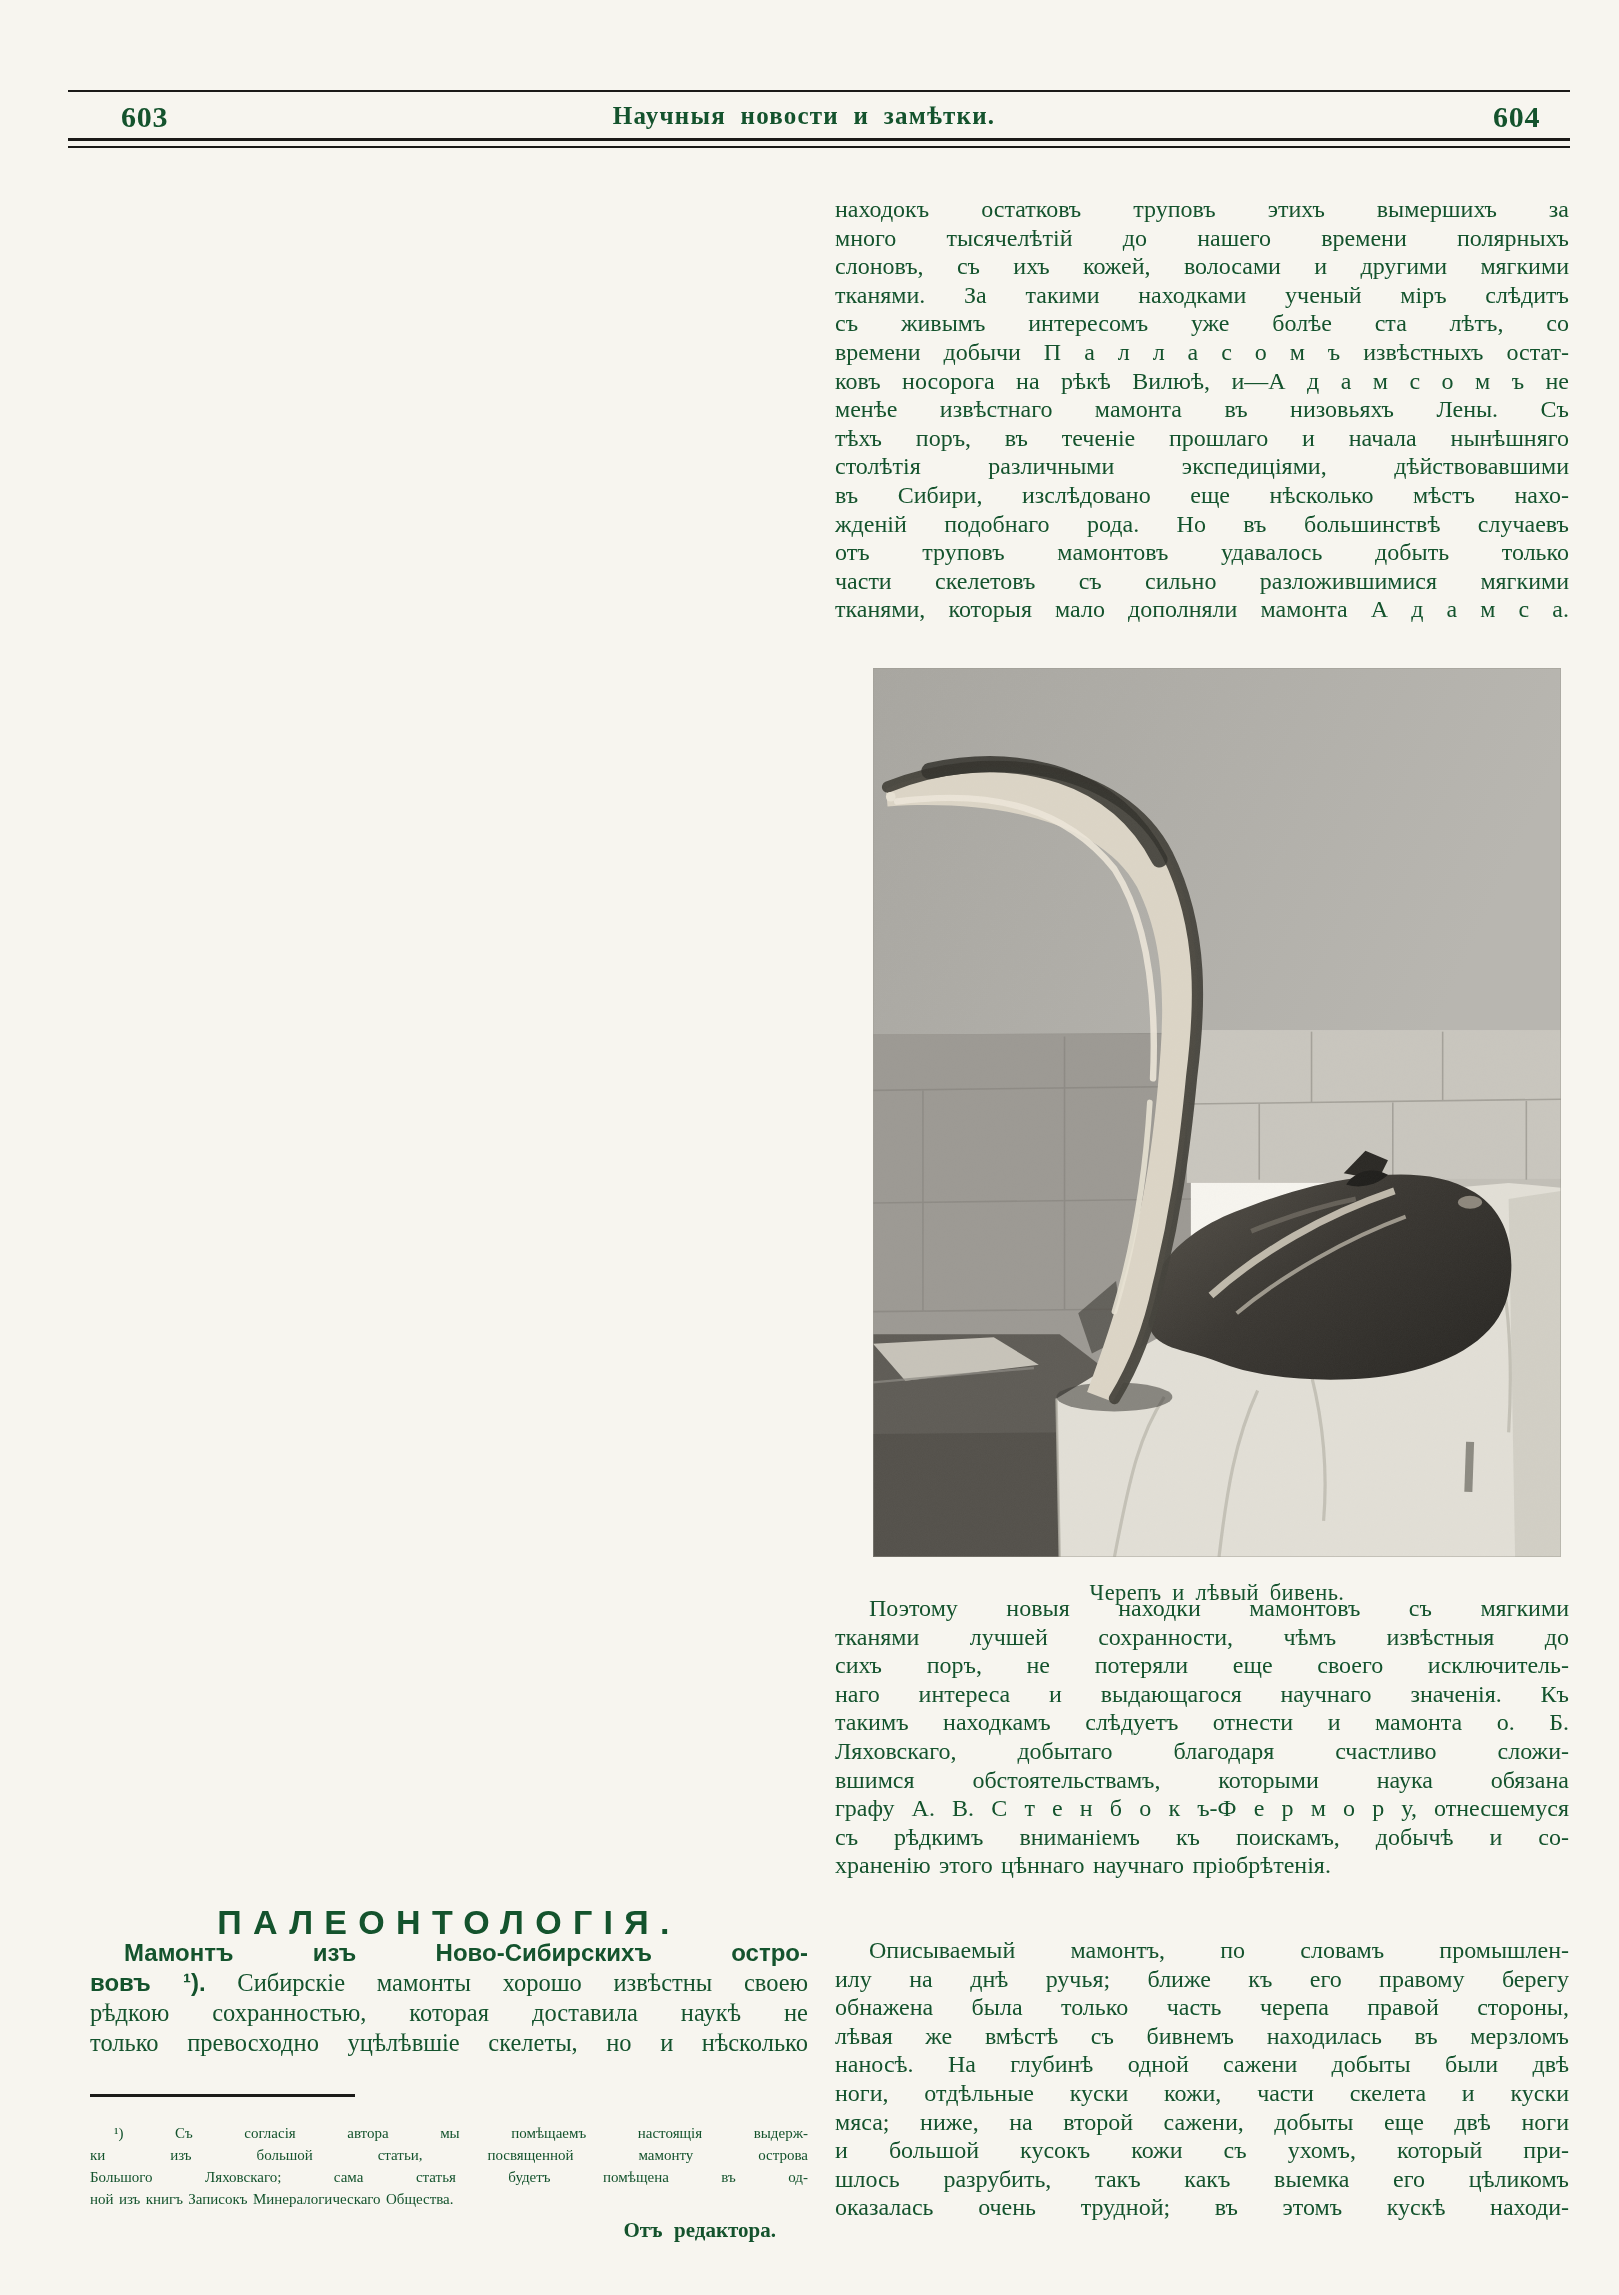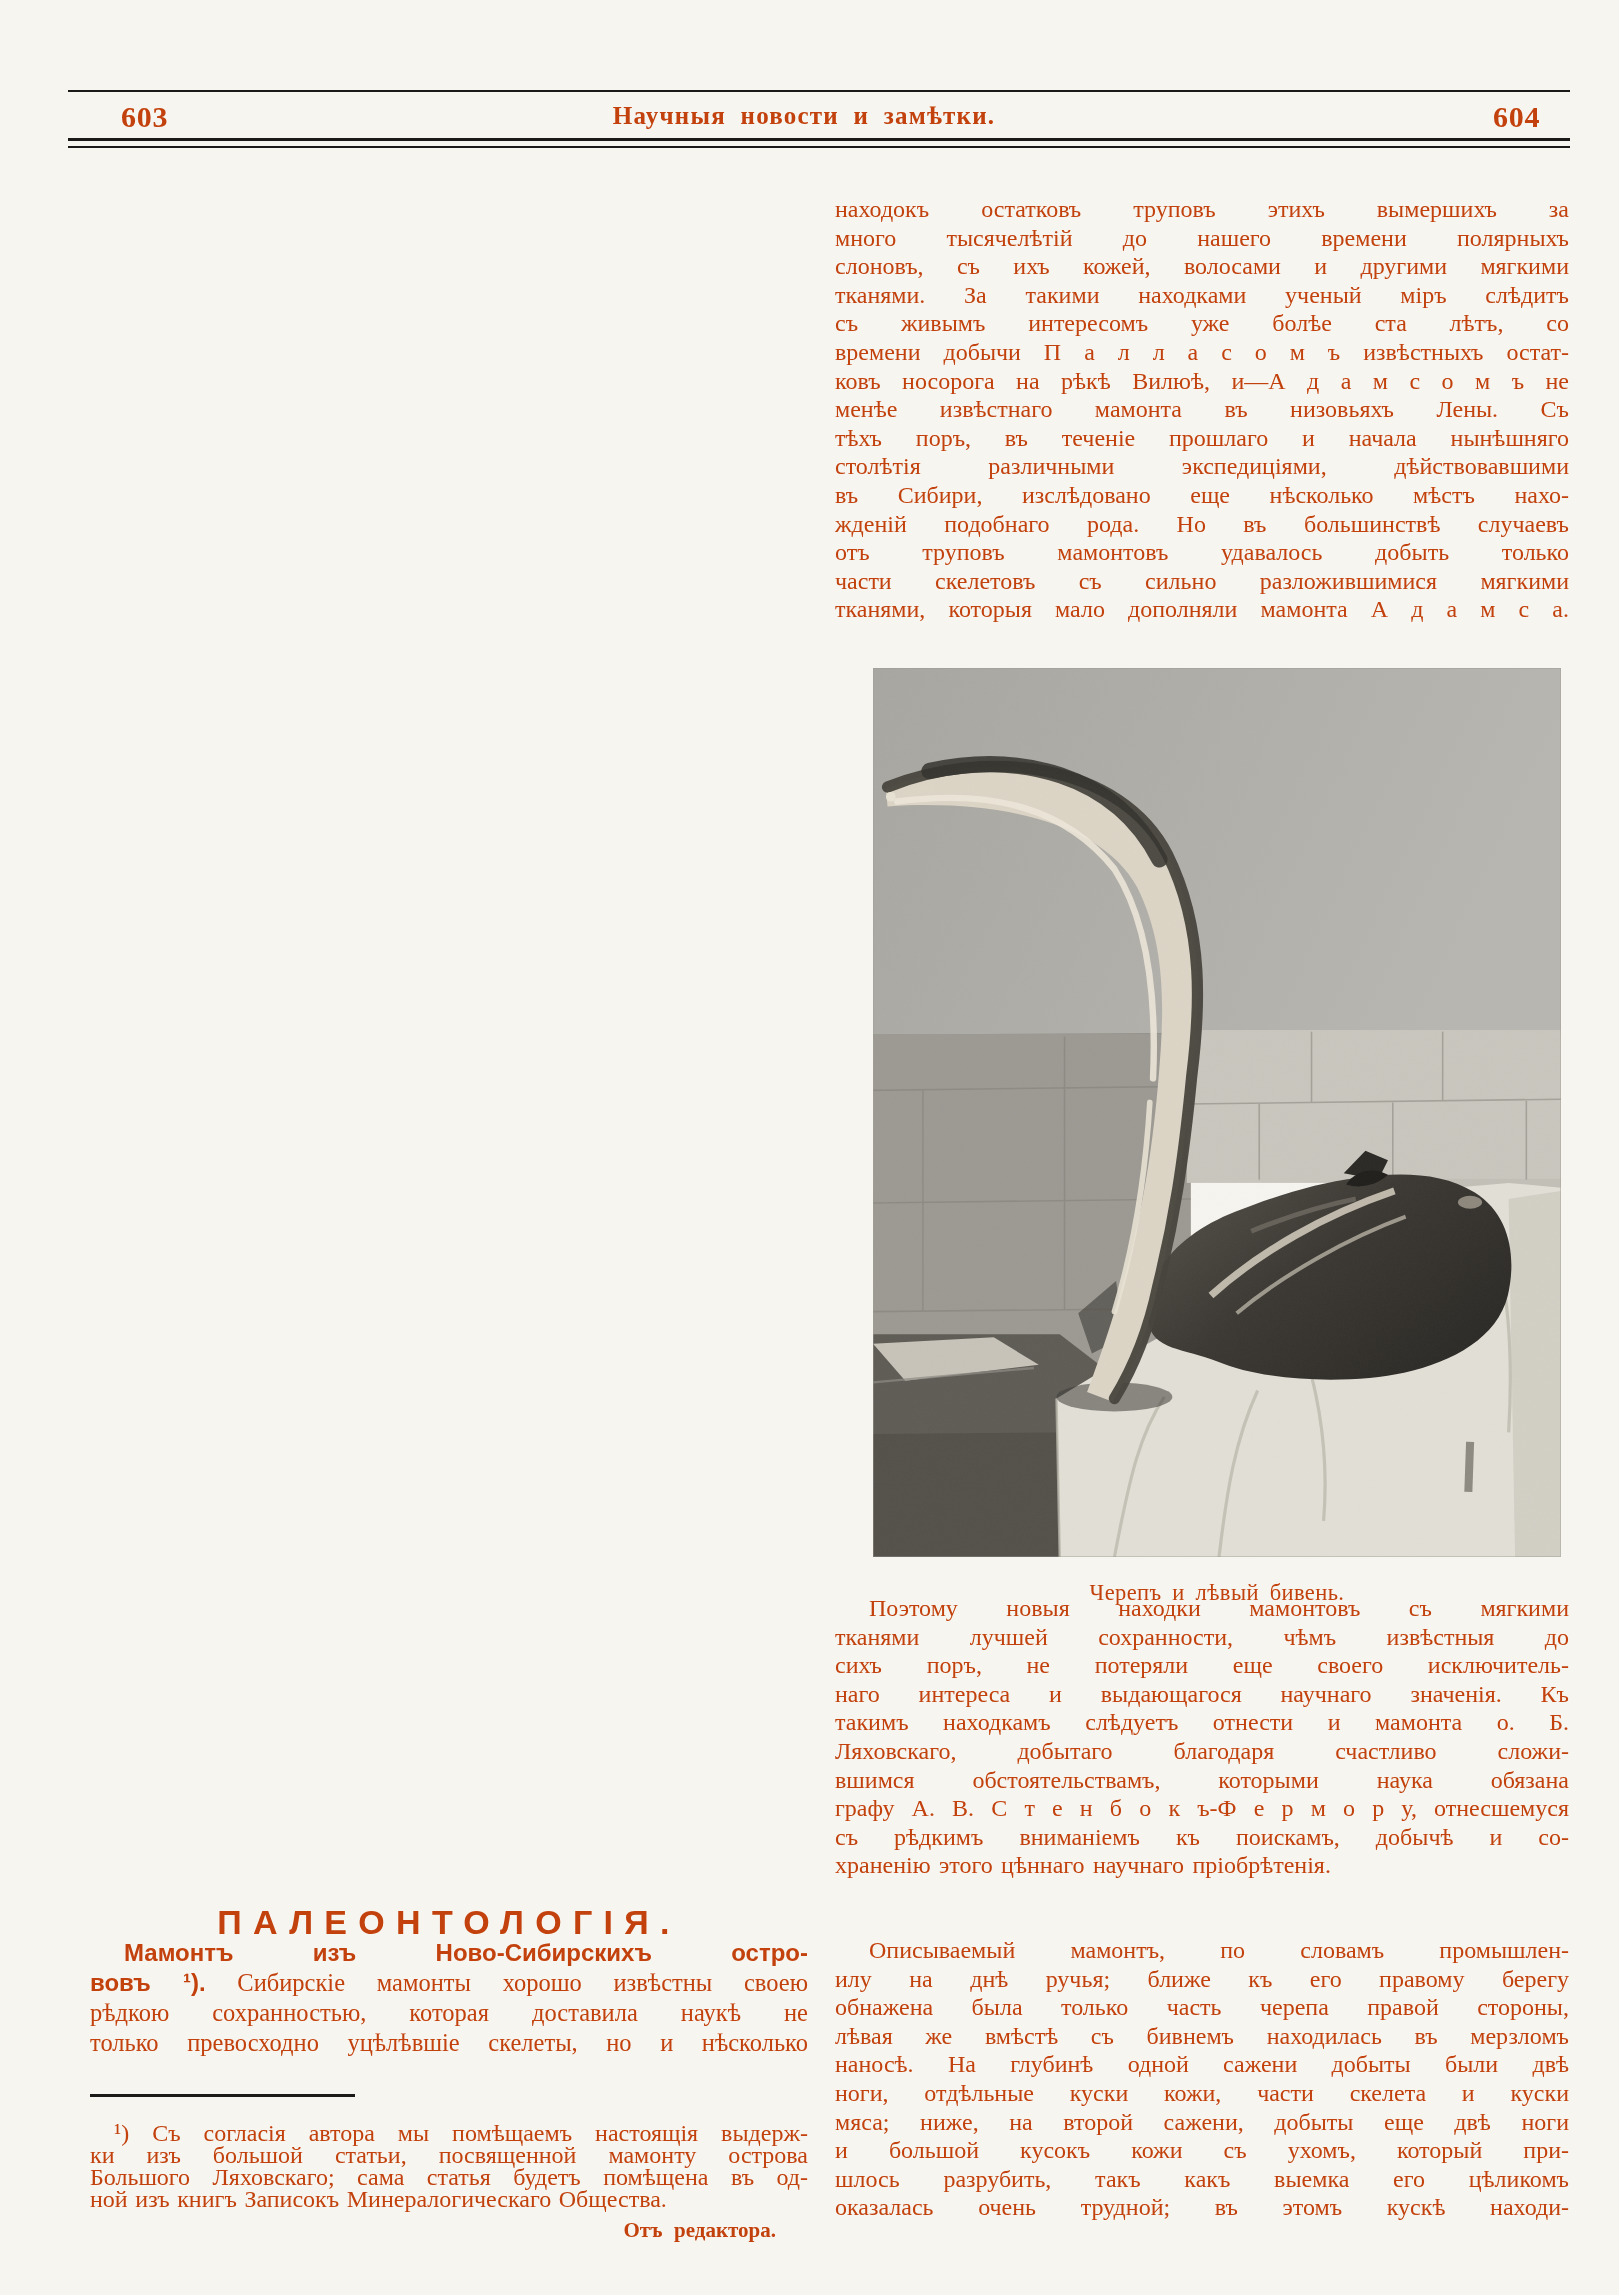--- a/index.html
+++ b/index.html
@@ -1,21 +1,21 @@
 <!DOCTYPE html>
 <html style="font-size:13px"><head>
 <meta charset="utf-8">
 <style>
   html,body{margin:0;padding:0;background:#e8e6e1;}
   .page{
     position:relative;
     width:1619px;height:2295px;
     background:#f7f5ef;
     font-family:"Liberation Serif", serif;
-    color:#c2410c;
+    color:#14532d;
     overflow:hidden;
   }
   
   .rule{position:absolute;background:#1b1a18;}
   .pagenum{position:absolute;font-size:30px;font-weight:bold;letter-spacing:0.8px;}
   .running-title{
     position:absolute;left:402px;top:102px;width:804px;
     text-align:center;font-size:25px;font-weight:bold;
     letter-spacing:1.2px;word-spacing:7.2px;
   }
@@ -27,21 +27,21 @@
   .line.ragged{text-align-last:left;}
   .line.indent{text-indent:34px;}
   .bold-sans{font-family:"Liberation Sans", sans-serif;font-weight:bold;font-size:24px;}
   .section-heading{
     position:absolute;left:90px;top:1903px;width:718px;
     text-align:center;
     font-family:"Liberation Sans", sans-serif;
     font-weight:bold;font-size:34px;letter-spacing:11.3px;
   }
   .fn-sep{position:absolute;left:90px;top:2094px;width:265px;height:3.2px;background:#1b1a18;}
-  .footnote{font-size:24px;line-height:22px;word-spacing:1.6px;}
+  .footnote{font-size:15px;line-height:22px;word-spacing:1.6px;}
   .footnote .line.indent{text-indent:24px;}
   .fn-signature{
     position:absolute;left:90px;top:2218px;width:718px;
     text-align:right;padding-right:0;box-sizing:border-box;
     font-size:21px;font-weight:bold;word-spacing:6.4px;
   }
   .fn-signature{padding-right:32px;}
   
   .figure-wrap{position:absolute;left:873px;top:668px;width:688px;height:889px;}
   .figure-caption{

